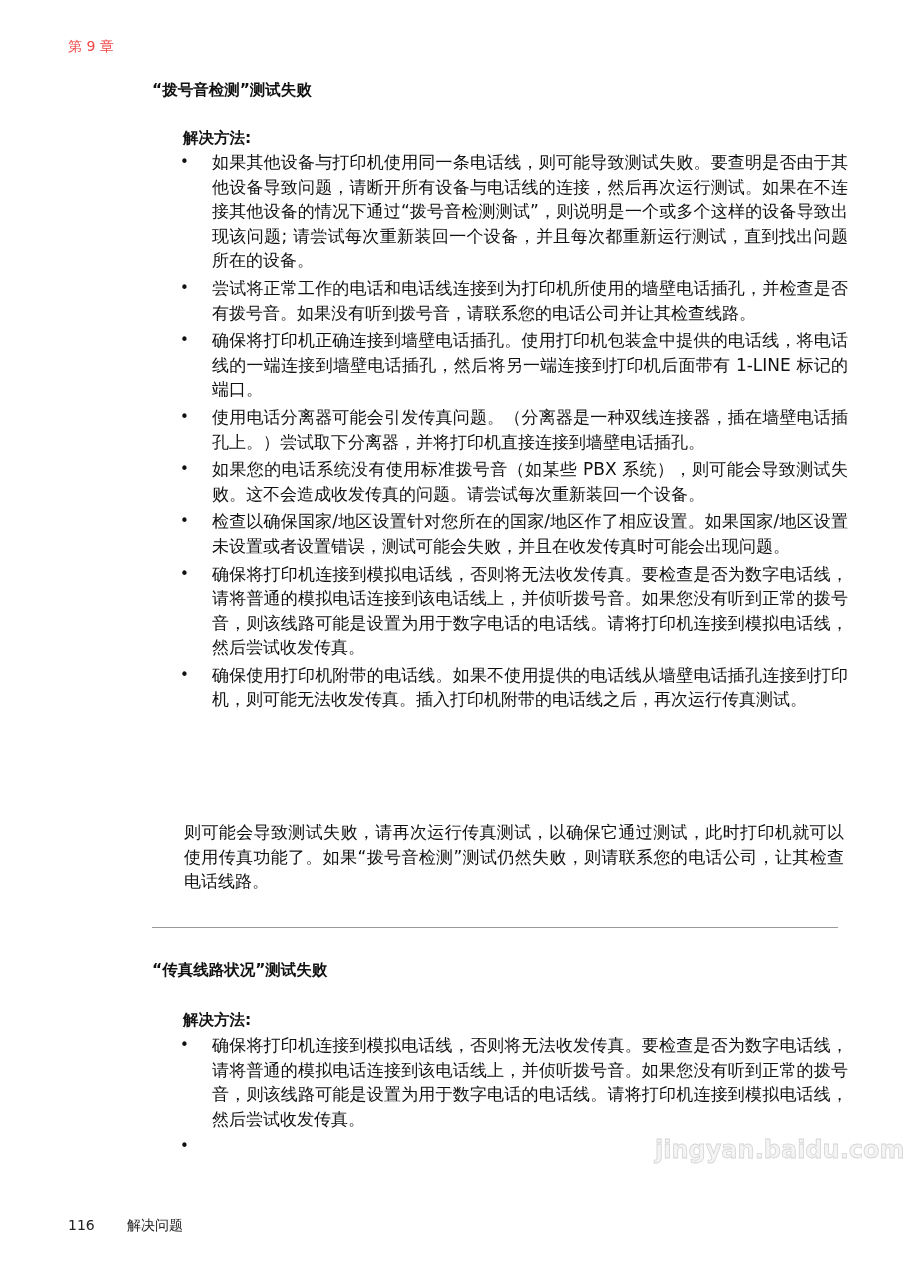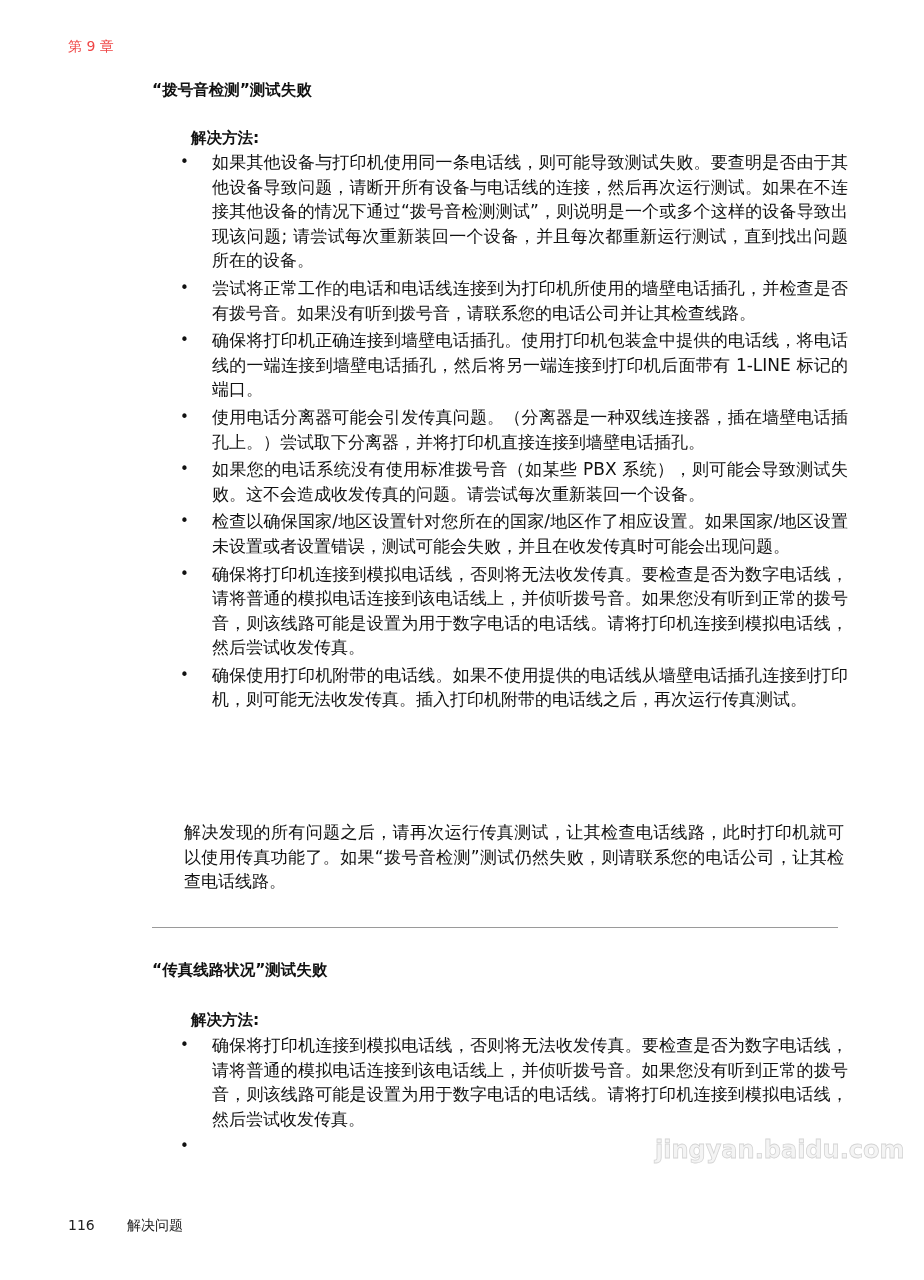--- a/index.html
+++ b/index.html
@@ -3,21 +3,21 @@
 <meta charset="utf-8">
 <style>
   html, body { margin: 0; padding: 0; background: #ffffff; }
   body {
     width: 924px; height: 1280px; position: relative; overflow: hidden;
     font-family: "DejaVu Sans", "Liberation Sans", sans-serif;
     color: #111111;
   }
   .chapter { position: absolute; left: 68px; top: 38px; font-size: 14px; color: #ef4444; }
   .h2 { position: absolute; left: 152px; font-size: 15.5px; font-weight: bold; color: #111; }
-  .subhead { position: absolute; left: 183px; font-size: 15.5px; font-weight: bold; color: #111; margin-left: 8px; }
+  .subhead { position: absolute; left: 183px; font-size: 15.5px; font-weight: bold; color: #111; }
   .list { position: absolute; left: 178px; width: 670px; margin: 0; padding: 0; list-style: none; }
   .list li { position: relative; padding-left: 34px; font-size: 17px; line-height: 24.6px; margin-bottom: 3px; text-align: justify; }
   .bullet { position: absolute; left: 2px; top: 0; font-size: 15px; }
   .para { position: absolute; left: 184px; width: 660px; font-size: 17px; line-height: 24.6px; text-align: justify; }
   .divider { position: absolute; left: 152px; top: 927px; width: 686px; height: 0; border-top: 1.5px solid #9a9a9a; }
   .footer { position: absolute; top: 1217px; font-size: 14px; color: #222; }
   .watermark { position: absolute; left: 655px; top: 1140px; color: #e2e2e2; text-align: center; }
   .wm-logo { font-size: 40px; font-weight: bold; letter-spacing: 1px; -webkit-text-stroke: 1px #d4d4d4; color: #f4f4f4; }
   .wm-url { font-size: 24px; font-weight: bold; -webkit-text-stroke: 0.8px #d4d4d4; color: #f4f4f4; margin-top: -4px; }
 </style>
@@ -33,21 +33,21 @@
   <li><span class="bullet">•</span><span>如果其他设备与打印机使用同一条电话线，则可能导致测试失败。要查明是否由于其他设备导致问题，请断开所有设备与电话线的连接，然后再次运行测试。如果在不连接其他设备的情况下通过“拨号音检测测试”，则说明是一个或多个这样的设备导致出现该问题; 请尝试每次重新装回一个设备，并且每次都重新运行测试，直到找出问题所在的设备。</span></li>
   <li><span class="bullet">•</span><span>尝试将正常工作的电话和电话线连接到为打印机所使用的墙壁电话插孔，并检查是否有拨号音。如果没有听到拨号音，请联系您的电话公司并让其检查线路。</span></li>
   <li><span class="bullet">•</span><span>确保将打印机正确连接到墙壁电话插孔。使用打印机包装盒中提供的电话线，将电话线的一端连接到墙壁电话插孔，然后将另一端连接到打印机后面带有 1-LINE 标记的端口。</span></li>
   <li><span class="bullet">•</span><span>使用电话分离器可能会引发传真问题。（分离器是一种双线连接器，插在墙壁电话插孔上。）尝试取下分离器，并将打印机直接连接到墙壁电话插孔。</span></li>
   <li><span class="bullet">•</span><span>如果您的电话系统没有使用标准拨号音（如某些 PBX 系统），则可能会导致测试失败。这不会造成收发传真的问题。请尝试每次重新装回一个设备。</span></li>
   <li><span class="bullet">•</span><span>检查以确保国家/地区设置针对您所在的国家/地区作了相应设置。如果国家/地区设置未设置或者设置错误，测试可能会失败，并且在收发传真时可能会出现问题。</span></li>
   <li><span class="bullet">•</span><span>确保将打印机连接到模拟电话线，否则将无法收发传真。要检查是否为数字电话线，请将普通的模拟电话连接到该电话线上，并侦听拨号音。如果您没有听到正常的拨号音，则该线路可能是设置为用于数字电话的电话线。请将打印机连接到模拟电话线，然后尝试收发传真。</span></li>
   <li><span class="bullet">•</span><span>确保使用打印机附带的电话线。如果不使用提供的电话线从墙壁电话插孔连接到打印机，则可能无法收发传真。插入打印机附带的电话线之后，再次运行传真测试。</span></li>
 </ul>
 
-<p class="para" style="top:820px; margin:0;">解决发现的所有问题之后，请再次运行传真测试，让其检查电话线路，此时打印机就可以使用传真功能了。如果“拨号音检测”测试仍然失败，则请联系您的电话公司，让其检查电话线路。</p>
+<p class="para" style="top:820px; margin:0;">则可能会导致测试失败，请再次运行传真测试，以确保它通过测试，此时打印机就可以使用传真功能了。如果“拨号音检测”测试仍然失败，则请联系您的电话公司，让其检查电话线路。</p>
 
 <div class="divider"></div>
 
 <div class="h2" style="top:960px;">“传真线路状况”测试失败</div>
 <div class="subhead" style="top:1010px;">解决方法:</div>
 
 <ul class="list" style="top:1033px;">
   <li><span class="bullet">•</span><span>确保将打印机连接到模拟电话线，否则将无法收发传真。要检查是否为数字电话线，请将普通的模拟电话连接到该电话线上，并侦听拨号音。如果您没有听到正常的拨号音，则该线路可能是设置为用于数字电话的电话线。请将打印机连接到模拟电话线，然后尝试收发传真。</span></li>
   <li><span class="bullet">•</span></li>
 </ul>

